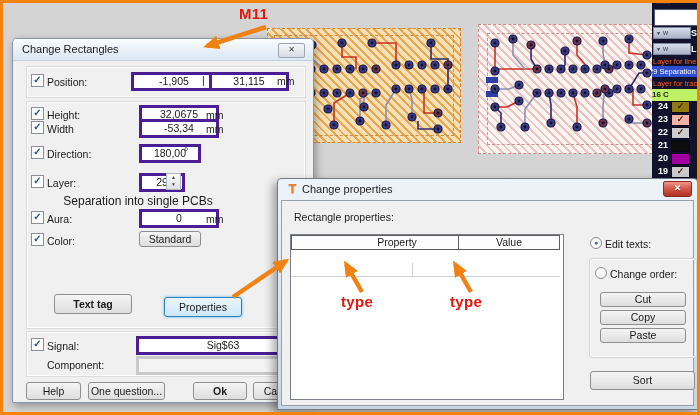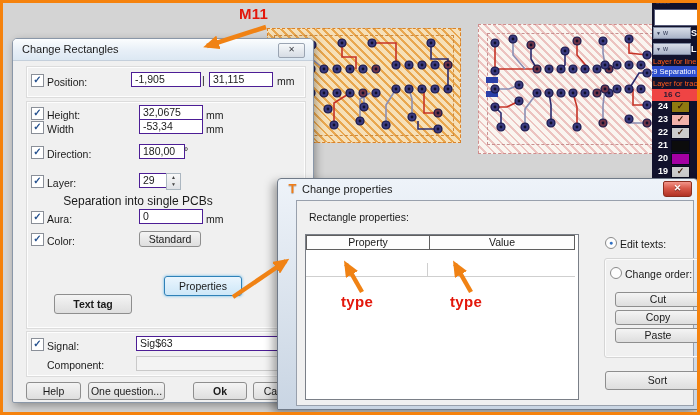--- a/index.html
+++ b/index.html
@@ -27,30 +27,30 @@
   .lp-drop{position:absolute;left:1px;right:0;height:13px;display:flex;align-items:center;}
   .lp-drop .bar{flex:1;height:12px;background:linear-gradient(#d8dde8,#aab3c8);border:1px solid #7d87a0;
     display:flex;align-items:center;gap:2px;padding:0 2px;box-sizing:border-box;}
   .lp-drop .tri{font-size:5px;color:#2c3450;}
   .lp-drop .mini{font-size:7px;color:#3a415c;}
   .lp-drop .letter{width:9px;font-weight:bold;font-size:9px;color:#fff;text-align:left;}
   .lp-red{position:absolute;left:1px;right:0;font-size:7.5px;color:#ff5a1a;white-space:nowrap;}
   .lp-sel{position:absolute;left:0;right:0;height:11px;background:#2e4fd0;color:#fff;font-size:7.5px;
     white-space:nowrap;line-height:11px;}
   .lp-sel span{margin-left:-3px;display:inline-block;}
-  .lp-copper{position:absolute;left:0;right:0;height:12px;background:#ef4444;color:#241a34;font-weight:bold;
-    font-size:8px;text-align:center;line-height:12px;padding-right:8px;box-sizing:border-box;}
+  .lp-copper{position:absolute;left:0;right:0;height:12px;background:#bef264;color:#241a34;font-weight:bold;
+    font-size:8px;text-align:left;line-height:12px;padding-right:8px;box-sizing:border-box;}
   .lp-layer{position:absolute;left:0;right:0;height:13px;display:flex;align-items:flex-start;}
   .lp-layer .num{width:16px;text-align:right;font-weight:bold;font-size:9px;color:#fff;margin-right:3px;}
   .lp-layer .sw{width:17px;height:10px;border:1px solid #07071a;text-align:center;line-height:9px;
     font-size:9px;color:#3a1d06;font-weight:bold;}
 
   
-  .field{position:absolute;background:#fff;border:1px solid #4c1d95;padding:0 3px;line-height:13px;height:13px;
-    font-size:10.5px;}
+  .field{position:absolute;background:#fff;border:3px solid #4c1d95;padding:0 9px;line-height:13px;height:13px;
+    font-size:10.5px;text-align:center;}
   .field.disabled{background:#f3f3f3;border-color:#c9c9c9;}
   .lbl{position:absolute;white-space:nowrap;}
   .chk{position:absolute;width:11px;height:11px;background:#fff;border:1px solid #8a8f98;
     font-size:10px;line-height:10px;text-align:center;color:#24508e;font-weight:bold;}
   .btn{position:absolute;background:linear-gradient(#f4f4f4,#dedede);border:1px solid #8e8e8e;border-radius:3px;
     text-align:center;font-size:10.5px;cursor:default;}
   .sect{position:absolute;border:1px solid #dcdcdc;box-shadow:0 0 0 1px #fdfdfd inset;}
 
   
   .dlg-rect{position:absolute;left:12px;top:38px;width:300px;height:363px;background:#f0f0f0;
@@ -67,24 +67,24 @@
   
   .dlg-props{position:absolute;left:277px;top:178px;width:421px;height:232px;
     background:linear-gradient(#eef3f9,#c9d5e3);border:1px solid #707a88;border-radius:4px 4px 0 0;
     box-shadow:-4px 4px 10px rgba(0,0,0,.35);z-index:30;box-sizing:border-box;padding:0 3px 3px 3px;}
   .dlg-props .titlebar{height:21px;line-height:21px;font-size:11px;position:relative;padding-left:21px;}
   .app-t{position:absolute;left:5px;top:3px;width:13px;height:14px;color:#f07d18;font-weight:900;
     font-size:13px;line-height:14px;text-align:center;text-shadow:0 1px 1px rgba(0,0,0,.3);}
   .close-red{position:absolute;top:2px;right:2px;width:27px;height:14px;border:1px solid #8c2d1f;border-radius:2px 2px 3px 3px;
     background:linear-gradient(#f2958a,#d8594a 45%,#b03224);color:#fff;text-align:center;line-height:13px;
     font-size:9px;font-weight:bold;text-shadow:0 1px 1px rgba(0,0,0,.5);}
-  .dlg-props .content{position:relative;height:204px;background:#f0f0f0;border:1px solid #98a0ac;margin-left:15px;}
+  .dlg-props .content{position:relative;height:204px;background:#f0f0f0;border:1px solid #98a0ac;}
   .proptable{position:absolute;left:8px;top:33px;width:272px;height:164px;background:#fff;border:1px solid #7a7f87;}
   .pt-head{position:absolute;left:0;top:0;right:3px;height:15px;background:#fdfdfd;border:1px solid #5f5f5f;
-    box-sizing:border-box;display:flex;}
+    box-sizing:border-box;display:flex;padding-left:44px;}
   .pt-head .hc{line-height:13px;text-align:center;}
   .pt-head .hc1{width:122px;border-right:1px solid #5f5f5f;}
   .pt-head .hc2{flex:1;}
   .pt-row{position:absolute;left:0;right:3px;height:13px;display:flex;border-bottom:1px solid #cfcfcf;}
   .pt-row .c1{width:122px;border-right:1px solid #cfcfcf;padding-left:3px;line-height:13px;box-sizing:border-box;}
   .pt-row .c2{flex:1;padding-left:3px;line-height:13px;}
   .radio{position:absolute;width:10px;height:10px;border:1px solid #8a8a8a;border-radius:50%;background:#fdfdfd;
     text-align:center;line-height:9px;font-size:7px;color:#2f6fc2;}
   .groupbox{position:absolute;border:1px solid #d5d5d5;border-radius:3px;box-shadow:0 0 0 1px #fbfbfb inset;}
 
@@ -397,21 +397,21 @@
     <span class="chk" style="left:18px;top:172px">✓</span>
     <span class="lbl" style="left:34px;top:174px">Aura:</span>
     <span class="field" style="left:126px;top:170px;width:56px">0</span>
     <span class="lbl" style="left:193px;top:174px">mm</span>
 
     <span class="chk" style="left:18px;top:194px">✓</span>
     <span class="lbl" style="left:34px;top:196px">Color:</span>
     <span class="btn" style="left:126px;top:192px;width:60px;height:14px;line-height:14px">Standard</span>
 
     <span class="btn" style="left:41px;top:255px;width:76px;height:18px;line-height:18px;font-weight:bold">Text tag</span>
-    <span class="btn" style="left:151px;top:237px;width:76px;height:18px;line-height:18px;border:1px solid #2f81b8;box-shadow:0 0 3px #58b2e8;background:linear-gradient(#eaf5fd,#cde7f8)">Properties</span>
+    <span class="btn" style="left:151px;top:258px;width:76px;height:18px;line-height:18px;border:1px solid #2f81b8;box-shadow:0 0 3px #58b2e8;background:linear-gradient(#eaf5fd,#cde7f8)">Properties</span>
 
     <div class="sect" style="left:13px;top:292px;width:278px;height:44px"></div>
     <span class="chk" style="left:18px;top:299px">✓</span>
     <span class="lbl" style="left:34px;top:301px">Signal:</span>
     <span class="field" style="left:123px;top:297px;width:150px">Sig$63</span>
     <span class="lbl" style="left:34px;top:320px">Component:</span>
     <span class="field disabled" style="left:123px;top:317px;width:150px"></span>
 
     <span class="btn" style="left:13px;top:343px;width:53px;height:16px;line-height:16px">Help</span>
     <span class="btn" style="left:75px;top:343px;width:75px;height:16px;line-height:16px">One question...</span>

